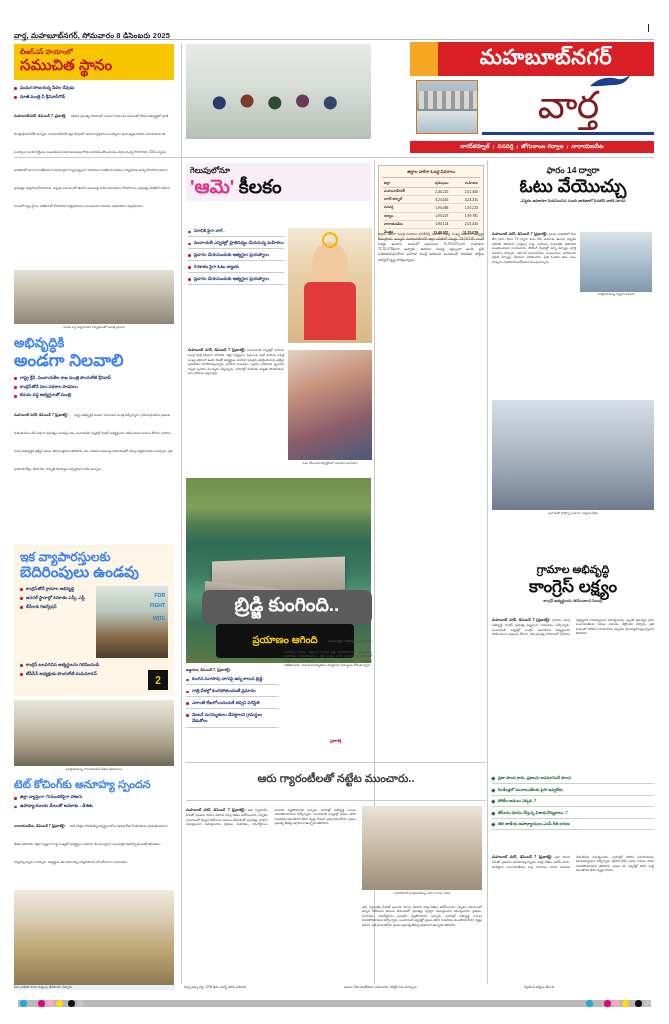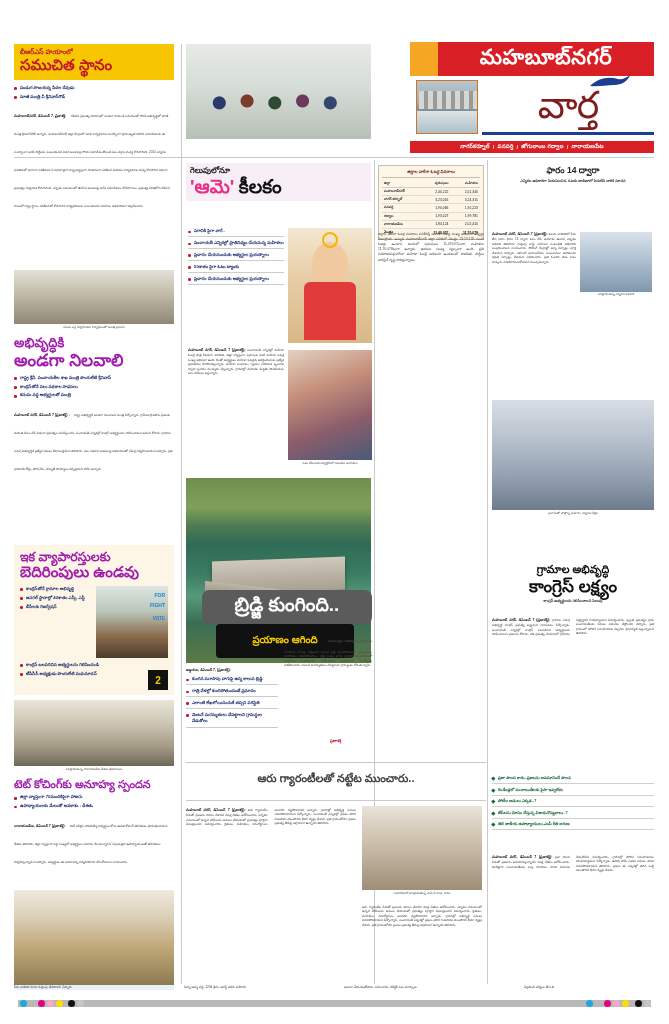--- a/index.html
+++ b/index.html
@@ -68,21 +68,21 @@
   .vrule{ position:absolute; width:1px; background:#c9c9c9; }
   .hrule{ position:absolute; height:1px; background:#c9c9c9; }
 
   
   .yellowbox{
     background:#f7c600; padding:4px 6px 6px 6px; 
   }
   .kicker{ font-size:6.6px; color:#c2182b; font-weight:bold; }
   .kicker-dark{ font-size:6.6px; color:#222; font-weight:bold; }
   .bighead{ font-size:15px; font-weight:bold; color:#c2182b; line-height:1.12; }
-  .bighead-dark{ font-size:15px; font-weight:bold; color:#a21caf; line-height:1.12; }
+  .bighead-dark{ font-size:15px; font-weight:bold; color:#3b82f6; line-height:1.12; }
 
   ul.bul{ list-style:none; }
   ul.bul li{
     font-size:4.3px; font-weight:bold; color:#1a2a6b; line-height:1.5;
     padding-left:6px; position:relative; margin-bottom:2.5px;
   }
   ul.bul li::before{
     content:""; position:absolute; left:0; top:2.6px; width:2.6px; height:2.6px;
     border-radius:50%; background:#c2182b;
   }
@@ -179,20 +179,24 @@
   .p-leader{ background:linear-gradient(180deg,#dfe6df 0%,#b9c7bb 35%,#8a6a4a 70%,#4b3c2c 100%); }
   .p-meet{ background:linear-gradient(180deg,#e4e0d6 0%,#c6bfae 40%,#8e8776 100%); }
   .p-stage{ background:linear-gradient(180deg,#e8e4d8 0%,#cdc6b3 35%,#a59c86 70%,#6e6857 100%); }
   .p-flag{ background:linear-gradient(180deg,#f0e9dd 0%,#d9cdb6 30%,#c0a878 60%,#8d7a52 100%); }
 </style>
 </head>
 <body>
 
 <div class="page">
 
+  <div class="dateline">
+    <span class="dl-text">వార్త, మహబూబ్‌నగర్, సోమవారం 8 డిసెంబరు 2025</span>
+    <span class="dl-mark">I</span>
+  </div>
 
   <div class="masthead">
     <div class="mh-orange"></div>
     <div class="mh-red">మహబూబ్‌నగర్</div>
     <div class="mh-body">
       <div class="mh-photo"></div>
       <div class="mh-bird">
         <svg viewBox="0 0 44 16" width="44" height="16" aria-hidden="true">
           <path d="M2 12 C10 4, 20 2, 30 5 C34 6, 38 4, 42 1 C40 7, 34 11, 26 11 C18 11, 10 13, 2 12 Z" fill="#1d3f8f"></path>
         </svg>
@@ -362,20 +366,21 @@
           <td>11,49,057</td>
           <td>11,70,078</td>
         </tr>
       </tbody>
     </table>
   </div>
   <div class="tiny2 blur" style="position:absolute; left:378px; top:232px; width:106px;">జిల్లాల వారీగా ఓటర్ల వివరాలు పరిశీలిస్తే మహిళా ఓటర్ల సంఖ్య అధికంగా ఉన్నట్టు తెలుస్తోంది. ఉమ్మడి మహబూబ్‌నగర్ జిల్లా పరిధిలో మొత్తం 23,19,135 మంది ఓటర్లు ఉండగా, అందులో పురుషులు 11,49,057లుగా, మహిళలు 11,70,078లుగా ఉన్నారు. ఇతరుల సంఖ్య స్వల్పంగా ఉంది. ప్రతి నియోజకవర్గంలోనూ మహిళా ఓటర్లే అధికంగా ఉండటంతో రాజకీయ పార్టీలు వారిపైనే దృష్టి సారిస్తున్నాయి.</div>
 
   <div style="position:absolute; left:492px; top:165px; width:162px; text-align:center;">
     <div class="kicker-dark" style="font-size:8.5px;">ఫారం 14 ద్వారా</div>
+    <div style="font-size:18px; font-weight:bold; color:#111; line-height:1.1;">ఓటు వేయొచ్చు</div>
     <div style="font-size:3.7px; font-weight:bold; color:#333; margin-top:2px;">ఎన్నికల అధికారిగా నియమించిన, ఓటరు జాబితాలో పేరులేని వారికి సూచన</div>
   </div>
   <div class="photo p-tv" style="left:580px; top:232px; width:72px; height:60px;"></div>
   <div class="cap" style="position:absolute; left:580px; top:293px; width:72px;">మాట్లాడుతున్న ఎన్నికల అధికారి</div>
   <div class="tiny blur" style="position:absolute; left:492px; top:232px; width:84px;">
     <span class="leadline">మహబూబ్ నగర్, డిసెంబర్ 7 (ప్రజాశక్తి):</span>
     <span>ఓటరు జాబితాలో పేరు లేని వారు ఫారం 14 ద్వారా ఓటు వేసే అవకాశం ఉందని ఎన్నికల అధికారి తెలిపారు. గుర్తింపు కార్డు చూపించి సంబంధిత అధికారిని సంప్రదించాలని సూచించారు. పోలింగ్ కేంద్రాల్లో అన్ని ఏర్పాట్లు పూర్తి చేశామని చెప్పారు. ఎలాంటి అవాంఛనీయ సంఘటనలు జరగకుండా భద్రత ఏర్పాట్లు చేశామని వివరించారు. ప్రతి ఓటరూ తమ ఓటు హక్కును వినియోగించుకోవాలని పిలుపునిచ్చారు.</span>
   </div>
 
   <div class="photo p-rally" style="left:492px; top:400px; width:162px; height:110px;"></div>

